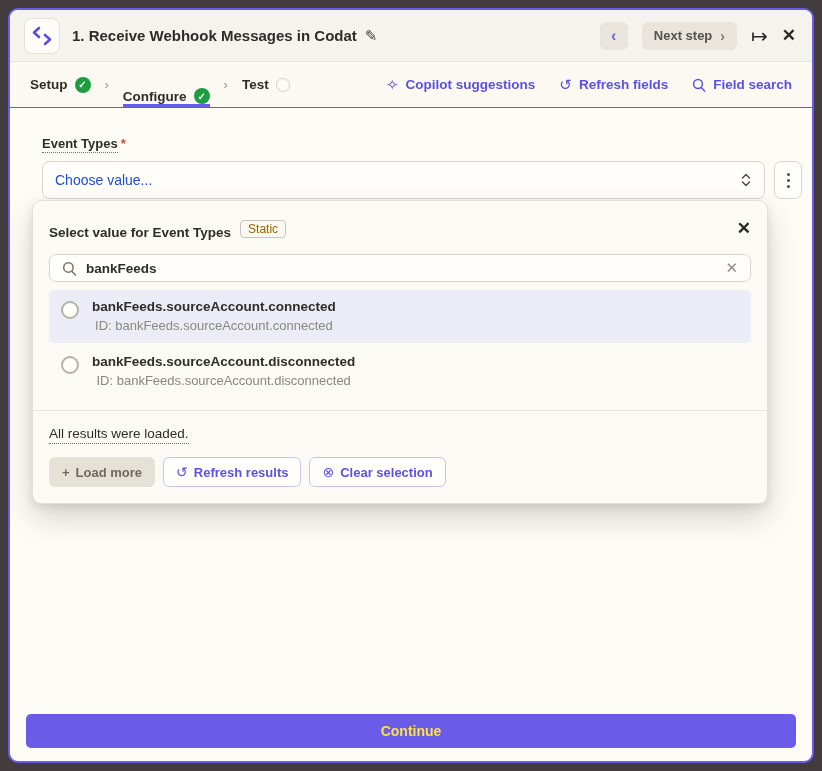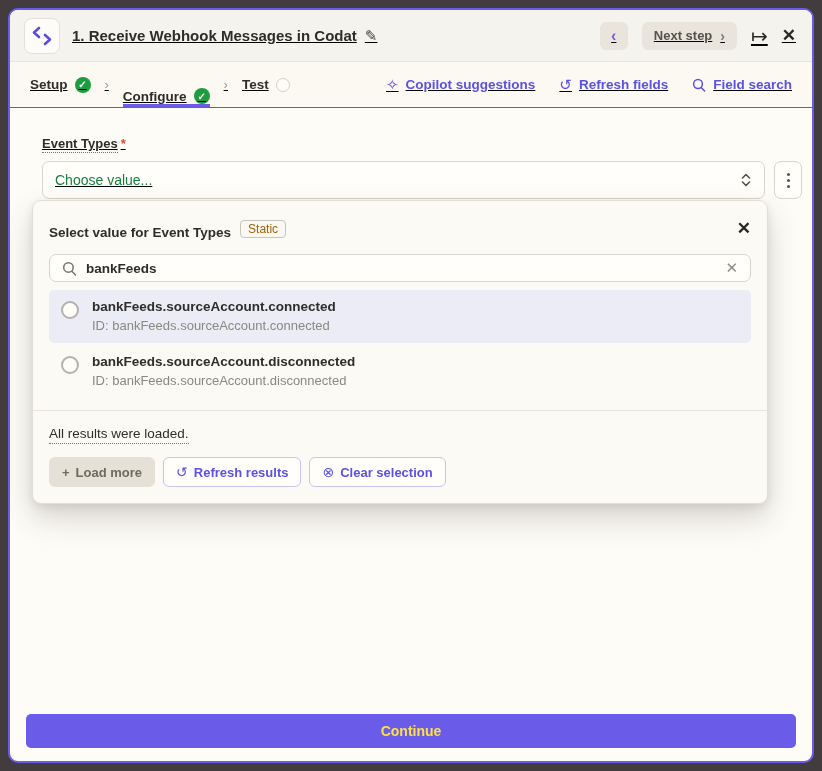--- a/index.html
+++ b/index.html
@@ -9,21 +9,21 @@
     font-family:"Liberation Sans", sans-serif;
     padding:8px;
   }
   .panel {
     width:100%; height:100%;
     background:#fdfcf6;
     border:2px solid #6a5ce8;
     border-radius:10px;
     overflow:hidden;
     position:relative;
-    display:flex; flex-direction:column;text-decoration:underline;
+    display:flex; flex-direction:column;
   }
   
   .titlebar {
     height:52px; flex:0 0 52px;
     background:#f5f3ee;
     border-bottom:1px solid #e8e4dc;
     display:flex; align-items:center;
     padding:0 16px 0 14px;
   }
   .app-icon {
@@ -78,21 +78,21 @@
   .content { flex:1; position:relative; padding:28px 10px 0 32px; }
   .field-label-row { font-size:13px; font-weight:600; color:#2f2d29; }
   .field-label { border-bottom:1px dotted #76736b; padding-bottom:1px; }
   .req { color:#e0472a; margin-left:3px; font-weight:700; }
   .select-row { margin-top:10px; display:flex; gap:9px; }
   .select-box {
     flex:1; height:38px;
     background:#fffefa; border:1px solid #dad5cc; border-radius:7px;
     display:flex; align-items:center; padding:0 12px; cursor:pointer;
   }
-  .select-placeholder { flex:1; font-size:14px; color:#15803d; }
+  .select-placeholder { flex:1; font-size:14px; color:#1d4ed8; }
   .stepper svg { display:block; }
   .kebab-btn {
     width:28px; height:38px;
     background:#fffefa; border:1px solid #dad5cc; border-radius:7px;
     display:flex; flex-direction:column; align-items:center; justify-content:center; gap:3px;
     cursor:pointer;
   }
   .kebab-btn i { width:3px; height:3px; border-radius:50%; background:#55524c; }
   
   .modal {
@@ -116,21 +116,21 @@
     display:flex; align-items:center; padding:0 12px; gap:9px;
   }
   .search-box input {
     flex:1; border:none; outline:none; background:transparent;
     font-family:inherit; font-size:13.5px; color:#2f2d29; font-weight:600;
   }
   .clear-x { background:none; border:none; cursor:pointer; color:#8f8b82; font-size:15px; }
   .options { margin-top:8px; }
   .option {
     display:flex; gap:13px; padding:9px 12px 10px 12px;
-    border-radius:5px; cursor:pointer; margin-top:2px;
+    border-radius:5px; cursor:pointer; margin-top:2px;text-align:center;
   }
   .option.highlight { background:#ebecf6; }
   .radio {
     width:18px; height:18px; flex:0 0 18px; margin-top:2px;
     border:2px solid #b4b1aa; border-radius:50%; background:#fffef9;
   }
   .option-label { font-size:13.5px; font-weight:700; color:#2f2d29; }
   .option-id { font-size:13px; color:#8b8880; margin-top:4px; }
   .modal-divider { border:none; border-top:1px solid #e8e4db; margin:12px -16px 0 -16px; }
   .modal-footer { padding-top:13px; }

